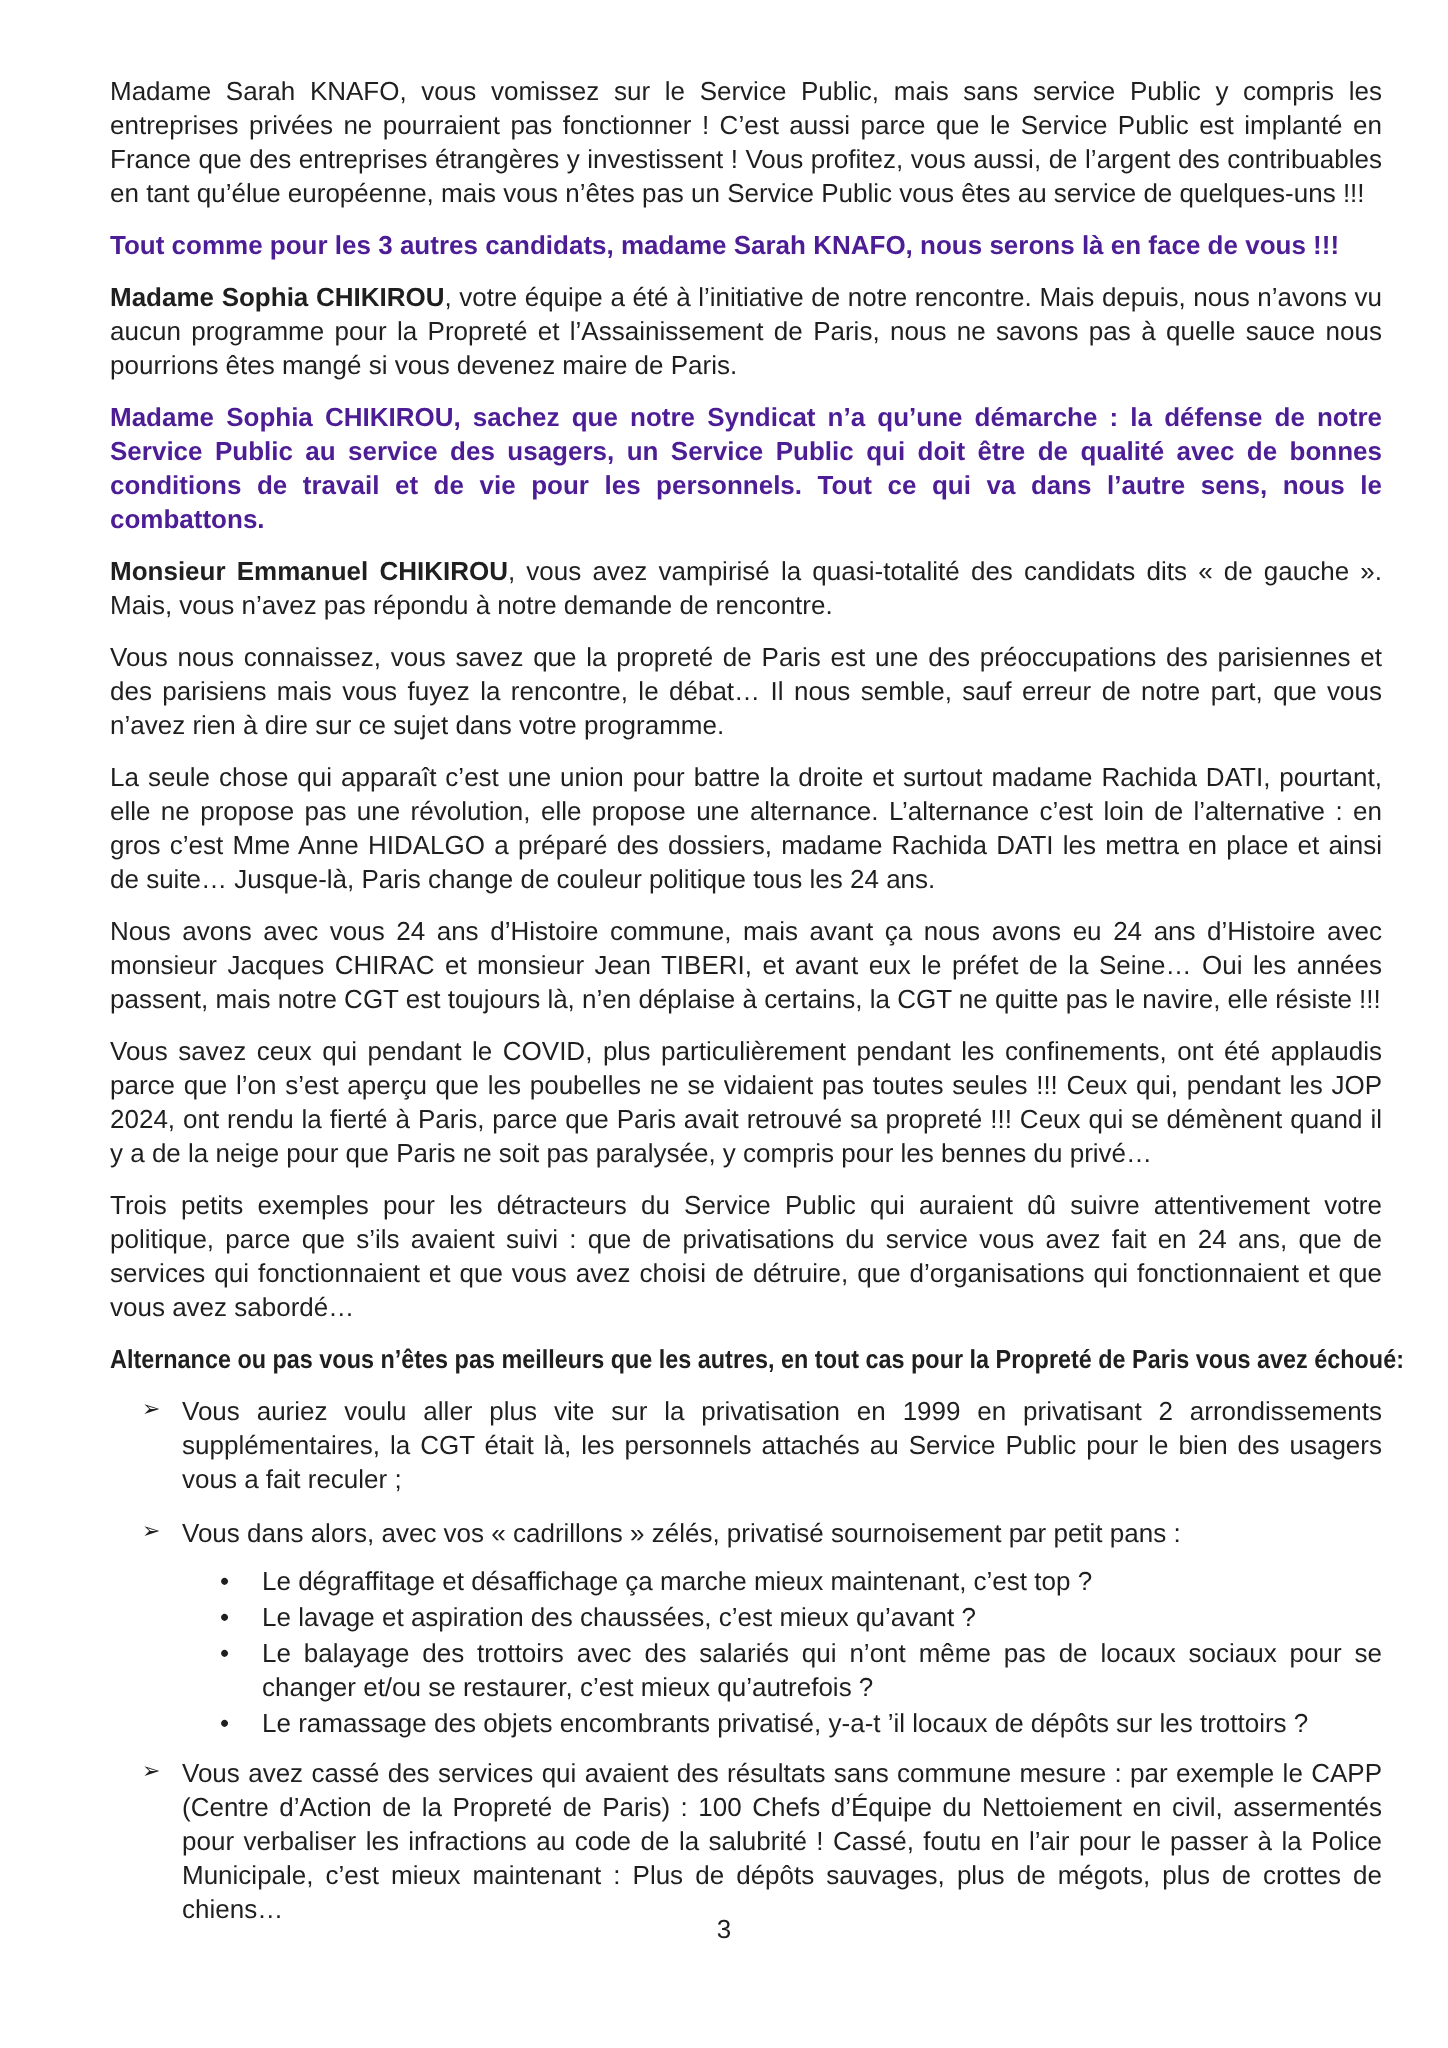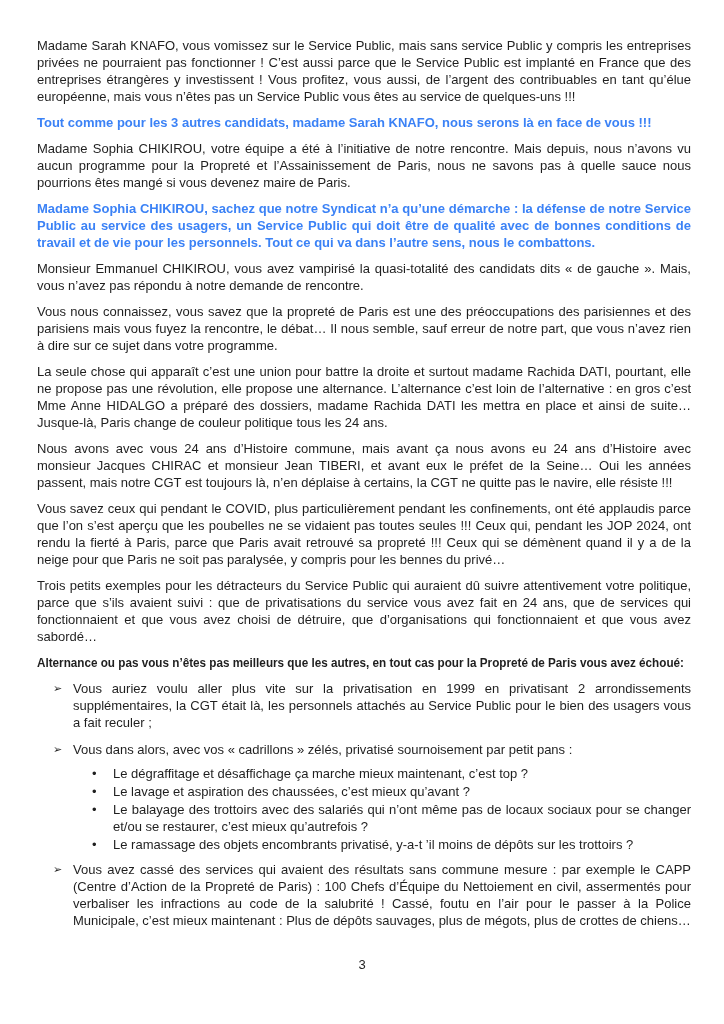--- a/index.html
+++ b/index.html
@@ -6,36 +6,36 @@
     margin: 0;
     padding: 0;
     background: #ffffff;
   }
   .page {
     position: relative;
     width: 724px;
     height: 1024px;
     background: #ffffff;
     box-sizing: border-box;
-    padding: 37px 33px 0 37px;
+    padding: 37px 33px 0 55px;
     font-family: "Liberation Sans", sans-serif;
     font-size: 13px;
     line-height: 17px;
     color: #1f1f1f;
     overflow: hidden;
   }
   .para {
     margin: 0 0 9px 0;
     text-align: justify;
   }
   .para.red {
-    color: #3b82f6;
+    color: #4c1d95;
     font-weight: bold;
   }
-  .bold { font-weight: normal; }
+  .bold { font-weight: bold; }
   .heading {
     margin: 0 0 9px 0;
     font-weight: bold;
     white-space: nowrap;
     transform: scaleX(0.90);
     transform-origin: 0 50%;
   }
   .arrow-item {
     display: flex;
     margin: 0 0 7px 16px;
@@ -120,21 +120,21 @@
     <div class="dot-item">
       <span class="marker">•</span>
       <div class="item-text">Le lavage et aspiration des chaussées, c’est mieux qu’avant ?</div>
     </div>
     <div class="dot-item">
       <span class="marker">•</span>
       <div class="item-text">Le balayage des trottoirs avec des salariés qui n’ont même pas de locaux sociaux pour se changer et/ou se restaurer, c’est mieux qu’autrefois ?</div>
     </div>
     <div class="dot-item">
       <span class="marker">•</span>
-      <div class="item-text">Le ramassage des objets encombrants privatisé, y-a-t ’il moins de dépôts sur les trottoirs ?</div>
+      <div class="item-text">Le ramassage des objets encombrants privatisé, y-a-t ’il locaux de dépôts sur les trottoirs ?</div>
     </div>
   </div>
 
   <div class="arrow-item">
     <span class="marker">➢</span>
     <div class="item-text">Vous avez cassé des services qui avaient des résultats sans commune mesure : par exemple le CAPP (Centre d’Action de la Propreté de Paris) : 100 Chefs d’Équipe du Nettoiement en civil, assermentés pour verbaliser les infractions au code de la salubrité ! Cassé, foutu en l’air pour le passer à la Police Municipale, c’est mieux maintenant : Plus de dépôts sauvages, plus de mégots, plus de crottes de chiens…</div>
   </div>
 
   <div class="page-number">3</div>
 

